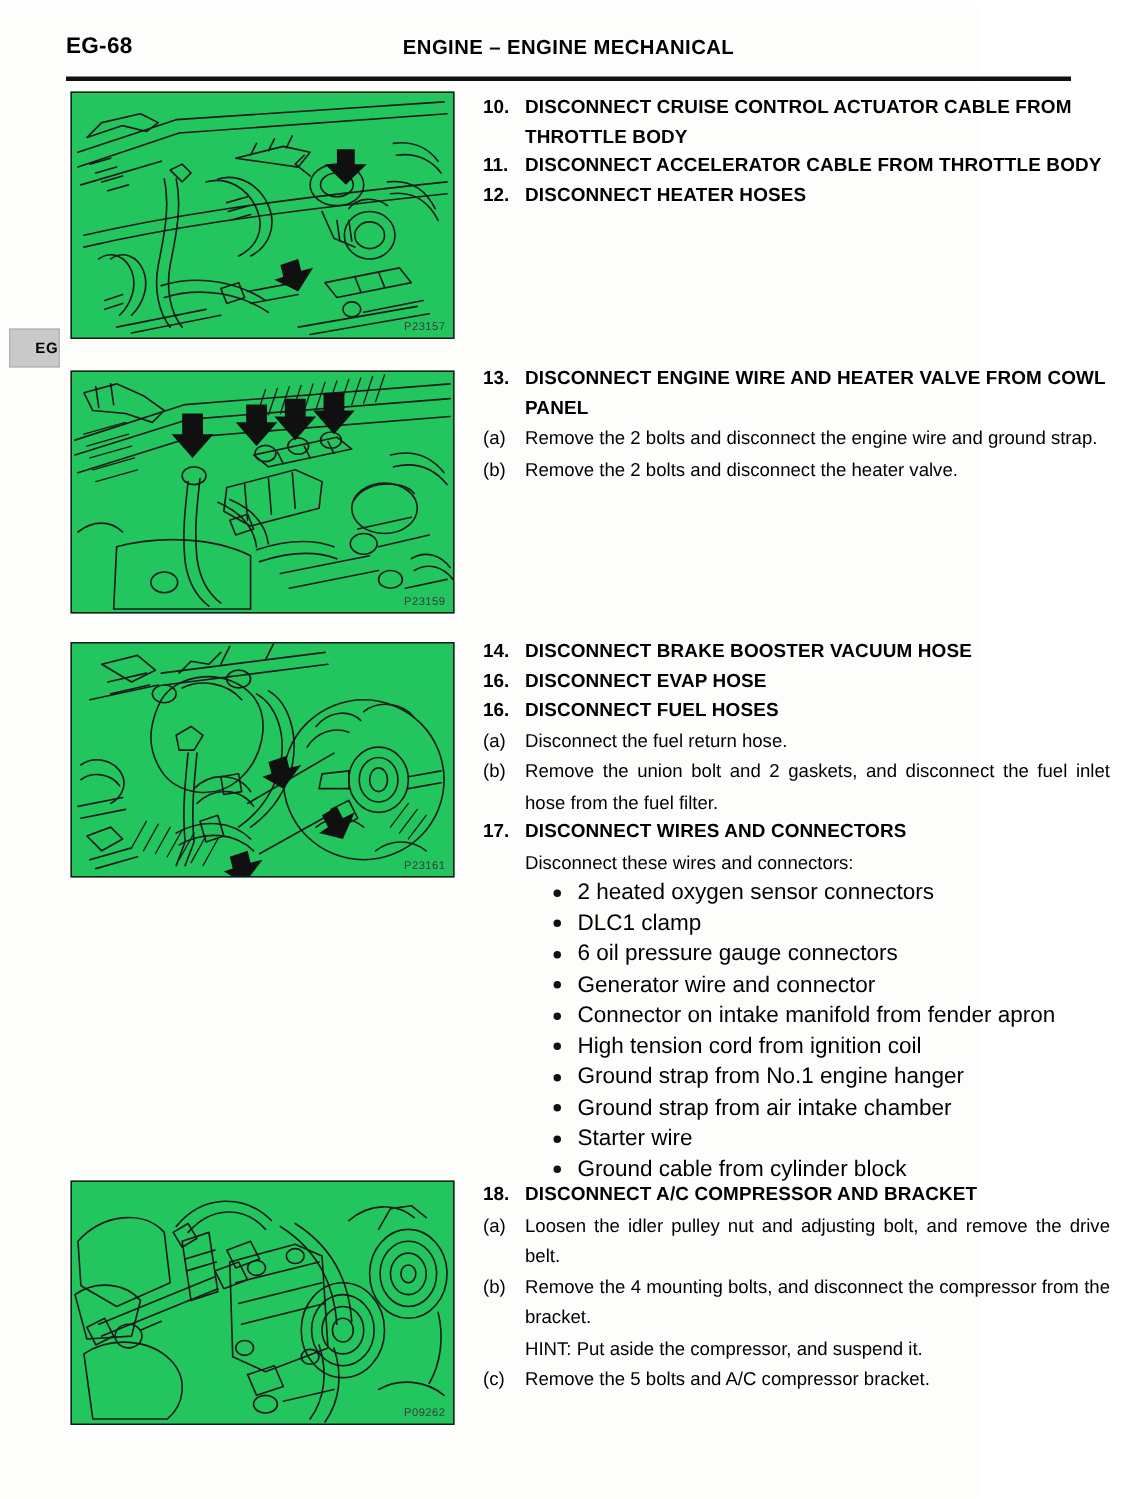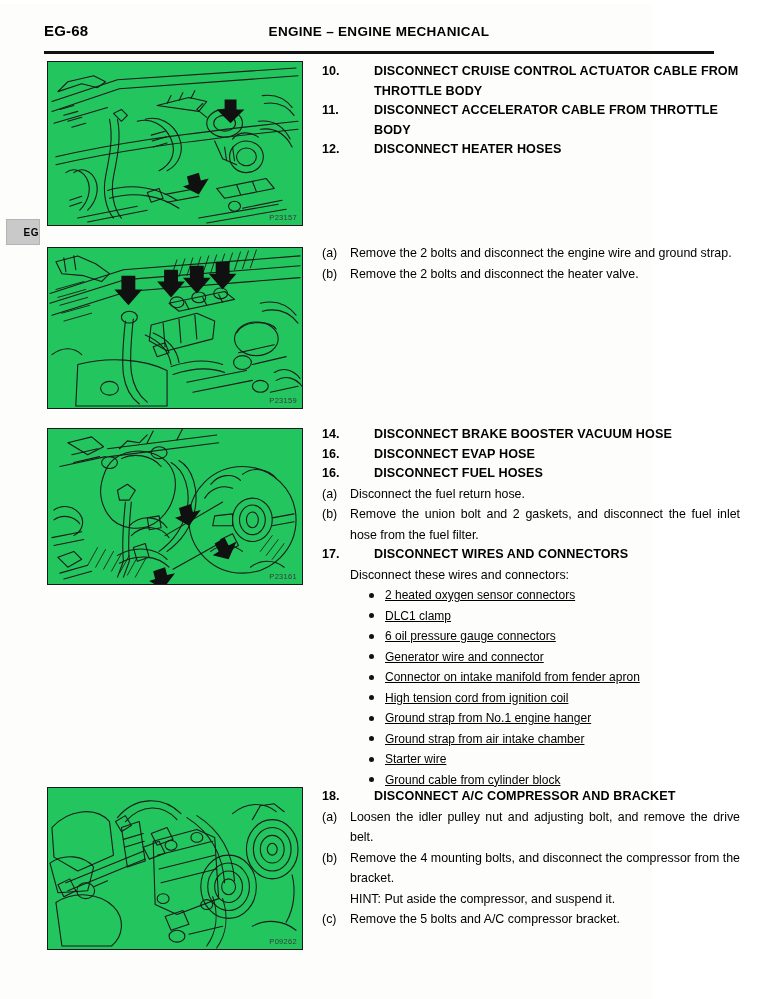--- a/index.html
+++ b/index.html
@@ -99,21 +99,20 @@
   }
   #block-1 { top: 58px; }
   #block-2 { top: 239px; }
   #block-3 { top: 421px; }
   #block-4 { top: 783px; }
 
   .step {
     display: flex;
     align-items: flex-start;
     margin-bottom: 0px;
-    gap: 24px;
   }
   .step-num {
     flex: 0 0 auto;
     width: 28px;
     font-size: 12.6px;
     font-weight: bold;
     line-height: 19.5px;
     white-space: nowrap;
   }
   .step-text {
@@ -169,23 +168,22 @@
     align-items: center;
     height: 20.5px;
   }
   .bullet-dot {
     width: 5px; height: 5px;
     border-radius: 50%;
     background: #111;
   }
   .bullet-text {
     flex: 1 1 auto;
-    font-size: 12px;
+    font-size: 15px;
     line-height: 20.5px;
-    text-decoration: underline;
   }
   .bullets-wrap { margin-left: 36px; }
 </style>
 </head>
 <body>
 
 <div class="page">
 
   <div class="page-header">
     <div class="folio">EG-68</div>
@@ -467,20 +465,24 @@
       <div class="step-num">11.</div>
       <div class="step-text">DISCONNECT ACCELERATOR CABLE FROM THROTTLE BODY</div>
     </div>
     <div class="step">
       <div class="step-num">12.</div>
       <div class="step-text">DISCONNECT HEATER HOSES</div>
     </div>
   </div>
 
   <div class="text-col" id="block-2">
+    <div class="step">
+      <div class="step-num">13.</div>
+      <div class="step-text">DISCONNECT ENGINE WIRE AND HEATER VALVE FROM COWL PANEL</div>
+    </div>
     <div class="sub">
       <div class="sub-label">(a)</div>
       <div class="sub-text">Remove the 2 bolts and disconnect the engine wire and ground strap.</div>
     </div>
     <div class="sub">
       <div class="sub-label">(b)</div>
       <div class="sub-text nojust">Remove the 2 bolts and disconnect the heater valve.</div>
     </div>
   </div>
 

